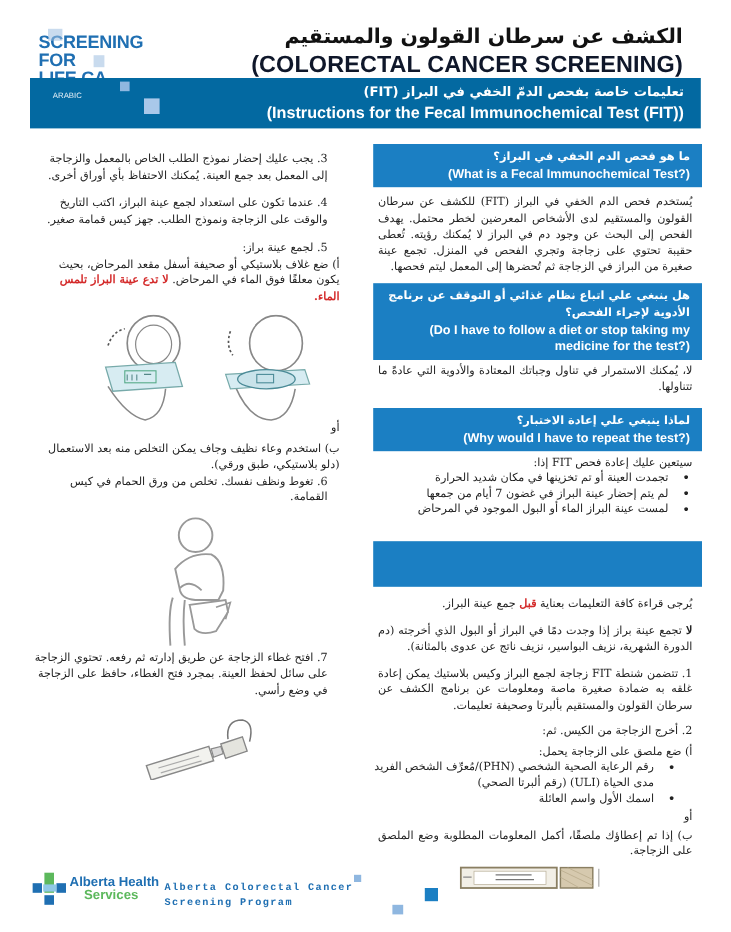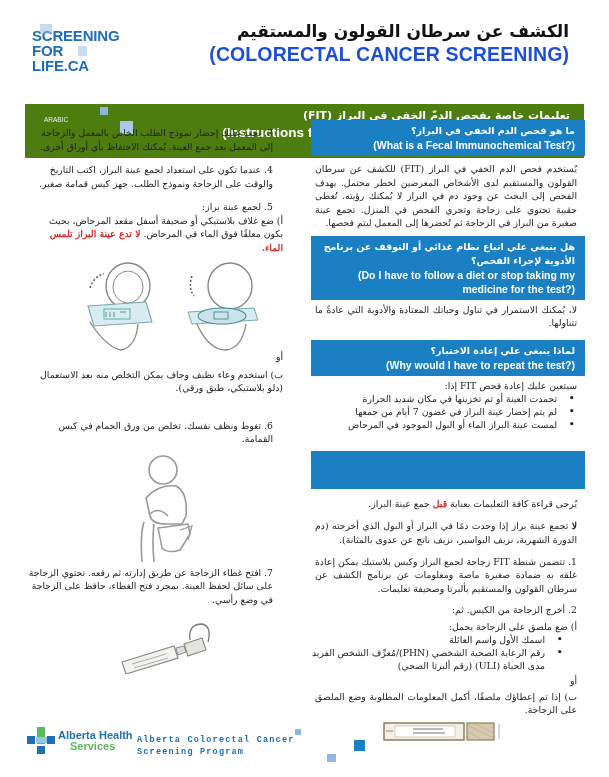--- a/index.html
+++ b/index.html
@@ -4,23 +4,23 @@
 <style>
   * { box-sizing: border-box; margin: 0; padding: 0; }
   html, body { width: 609px; height: 777px; background: #ffffff; overflow: hidden; }
   body { position: relative; font-family: "DejaVu Sans", sans-serif; color: #222; }
 
   .logo { position: absolute; left: 32px; top: 28px; width: 90px; }
   .logo .l1, .logo .l2 { font-family: "Liberation Sans", sans-serif; font-weight: bold; font-size: 15px; line-height: 15px; color: #1f6fb2; letter-spacing: -0.2px; }
   .logo .sq { position: absolute; background: #9dbde0; opacity: .55; }
 
   .title-ar { position: absolute; right: 40px; top: 21px; font-family: "DejaVu Sans", sans-serif; font-weight: bold; font-size: 17px; color: #111; direction: rtl; text-align: right; }
-  .title-en { position: absolute; right: 40px; top: 43px; font-family: "Liberation Sans", sans-serif; font-weight: bold; font-size: 19.5px; color: #1d4ed8; letter-spacing: 0.1px; }
-
-  .banner { position: absolute; left: 25px; top: 65px; width: 559px; height: 54px; background: #4d7c0f; margin-top: 39px; }
+  .title-en { position: absolute; right: 40px; top: 43px; font-family: "Liberation Sans", sans-serif; font-weight: bold; font-size: 19.5px; color: #0f172a; letter-spacing: 0.1px; }
+
+  .banner { position: absolute; left: 25px; top: 65px; width: 559px; height: 42px; background: #0369a1; }
   .banner .lang { position: absolute; left: 19px; top: 12px; font-family: "Liberation Sans", sans-serif; font-size: 6.5px; color: #e6f0f8; }
   .banner .sq1 { position: absolute; left: 75px; top: 3px; width: 8px; height: 8px; background: #8fb7e0; }
   .banner .sq2 { position: absolute; left: 95px; top: 17px; width: 13px; height: 13px; background: #a9c8ea; }
   .banner .ar { position: absolute; right: 14px; top: 5px; font-size: 11px; font-weight: bold; color: #fff; direction: rtl; }
   .banner .en { position: absolute; right: 14px; top: 21px; font-family: "Liberation Sans", sans-serif; font-size: 13.5px; font-weight: bold; color: #fff; }
 
   .col-right { position: absolute; left: 311px; top: 120px; width: 274px; }
   .col-left { position: absolute; left: 28px; top: 126px; width: 255px; }
 
   .sec-head { background: #1b7fc3; color: #fff; padding: 4px 10px 4px 8px; text-align: right; }
@@ -98,22 +98,22 @@
     <span>جمع عينة البراز.</span>
   </p>
   <p class="para" style="margin-top:8px;">
     <b>لا</b>
     <span>تجمع عينة براز إذا وجدت دمًا في البراز أو البول الذي أخرجته (دم الدورة الشهرية، نزيف البواسير، نزيف ناتج عن عدوى بالمثانة).</span>
   </p>
   <p class="para" style="margin-top:8px;">1. تتضمن شنطة FIT زجاجة لجمع البراز وكيس بلاستيك يمكن إعادة غلقه به ضمادة صغيرة ماصة ومعلومات عن برنامج الكشف عن سرطان القولون والمستقيم بألبرتا وصحيفة تعليمات.</p>
   <p class="para" style="margin-top:8px;">2. أخرج الزجاجة من الكيس. ثم:</p>
   <p class="para" style="margin-top:3px;">أ) ضع ملصق على الزجاجة يحمل:</p>
   <ul class="bul" style="padding-right:40px;">
+    <li>رقم الرعاية الصحية الشخصي (PHN)/مُعرِّف الشخص الفريد مدى الحياة (ULI) (رقم ألبرتا الصحي)</li>
     <li>اسمك الأول واسم العائلة</li>
-    <li>رقم الرعاية الصحية الشخصي (PHN)/مُعرِّف الشخص الفريد مدى الحياة (ULI) (رقم ألبرتا الصحي)</li>
   </ul>
   <p class="para" style="margin-top:2px;">أو</p>
   <p class="para" style="margin-top:2px;">ب) إذا تم إعطاؤك ملصقًا، أكمل المعلومات المطلوبة وضع الملصق على الزجاجة.</p>
   <div style="margin:4px 0 0 72px;">
     <svg width="120" height="22" viewBox="0 0 120 22">
       <rect x="1" y="2" width="80" height="17" fill="#f2efe6" stroke="#8a7f62" stroke-width="1.5"></rect>
       <rect x="12" y="5" width="60" height="11" fill="#fff" stroke="#b9b09a" stroke-width=".6"></rect>
       <line x1="30" y1="8" x2="60" y2="8" stroke="#777" stroke-width="1"></line>
       <line x1="30" y1="12" x2="62" y2="12" stroke="#777" stroke-width="1"></line>
       <line x1="3" y1="10" x2="10" y2="10" stroke="#888" stroke-width="1"></line>
@@ -147,21 +147,21 @@
       <ellipse cx="52" cy="24" rx="22" ry="23" fill="#fff" stroke="#888" stroke-width="1.4"></ellipse>
       <path d="M14 14 Q10 26 16 34" fill="none" stroke="#555" stroke-width="1.4" stroke-dasharray="2 2"></path>
       <path d="M18 60 Q30 88 48 88 Q64 86 68 62" fill="#fff" stroke="#888" stroke-width="1.3"></path>
       <path d="M10 50 L76 46 L80 58 L14 62 Z" fill="#d7ecf2" stroke="#7aa" stroke-width="1"></path>
       <ellipse cx="44" cy="54" rx="24" ry="8" fill="#c9e3ea" stroke="#4a8a96" stroke-width="1.1"></ellipse>
       <rect x="36" y="50" width="14" height="7" fill="none" stroke="#4a8a96" stroke-width=".9"></rect>
     </svg>
   </div>
   <p class="step" style="margin-top:-6px;">أو</p>
   <p class="step" style="margin-top:4px;">ب) استخدم وعاء نظيف وجاف يمكن التخلص منه بعد الاستعمال (دلو بلاستيكي، طبق ورقي).</p>
-  <p class="step indent" style="margin-top:24px;">6. تغوط ونظف نفسك. تخلص من ورق الحمام في كيس القمامة.</p>
+  <p class="step indent" style="margin-top:0;">6. تغوط ونظف نفسك. تخلص من ورق الحمام في كيس القمامة.</p>
 
   <svg style="margin:8px 0 0 100px;" width="70" height="110" viewBox="0 0 70 110">
     <circle cx="35" cy="16" r="14" fill="#fff" stroke="#999" stroke-width="1.6"></circle>
     <path d="M18 44 Q30 30 48 32 Q60 38 58 62 L54 70 L38 70 Q24 70 22 62 Z" fill="#fff" stroke="#999" stroke-width="1.6"></path>
     <path d="M22 60 Q30 52 40 62" fill="none" stroke="#999" stroke-width="1.5"></path>
     <path d="M16 68 Q12 80 14 108 M26 70 Q24 86 26 108" fill="none" stroke="#999" stroke-width="1.6"></path>
     <path d="M30 74 L60 70 L62 80 L52 96 Q40 100 34 94 Z" fill="#fff" stroke="#999" stroke-width="1.5"></path>
     <path d="M52 76 L64 72 L60 86" fill="none" stroke="#999" stroke-width="1.3"></path>
   </svg>
 

